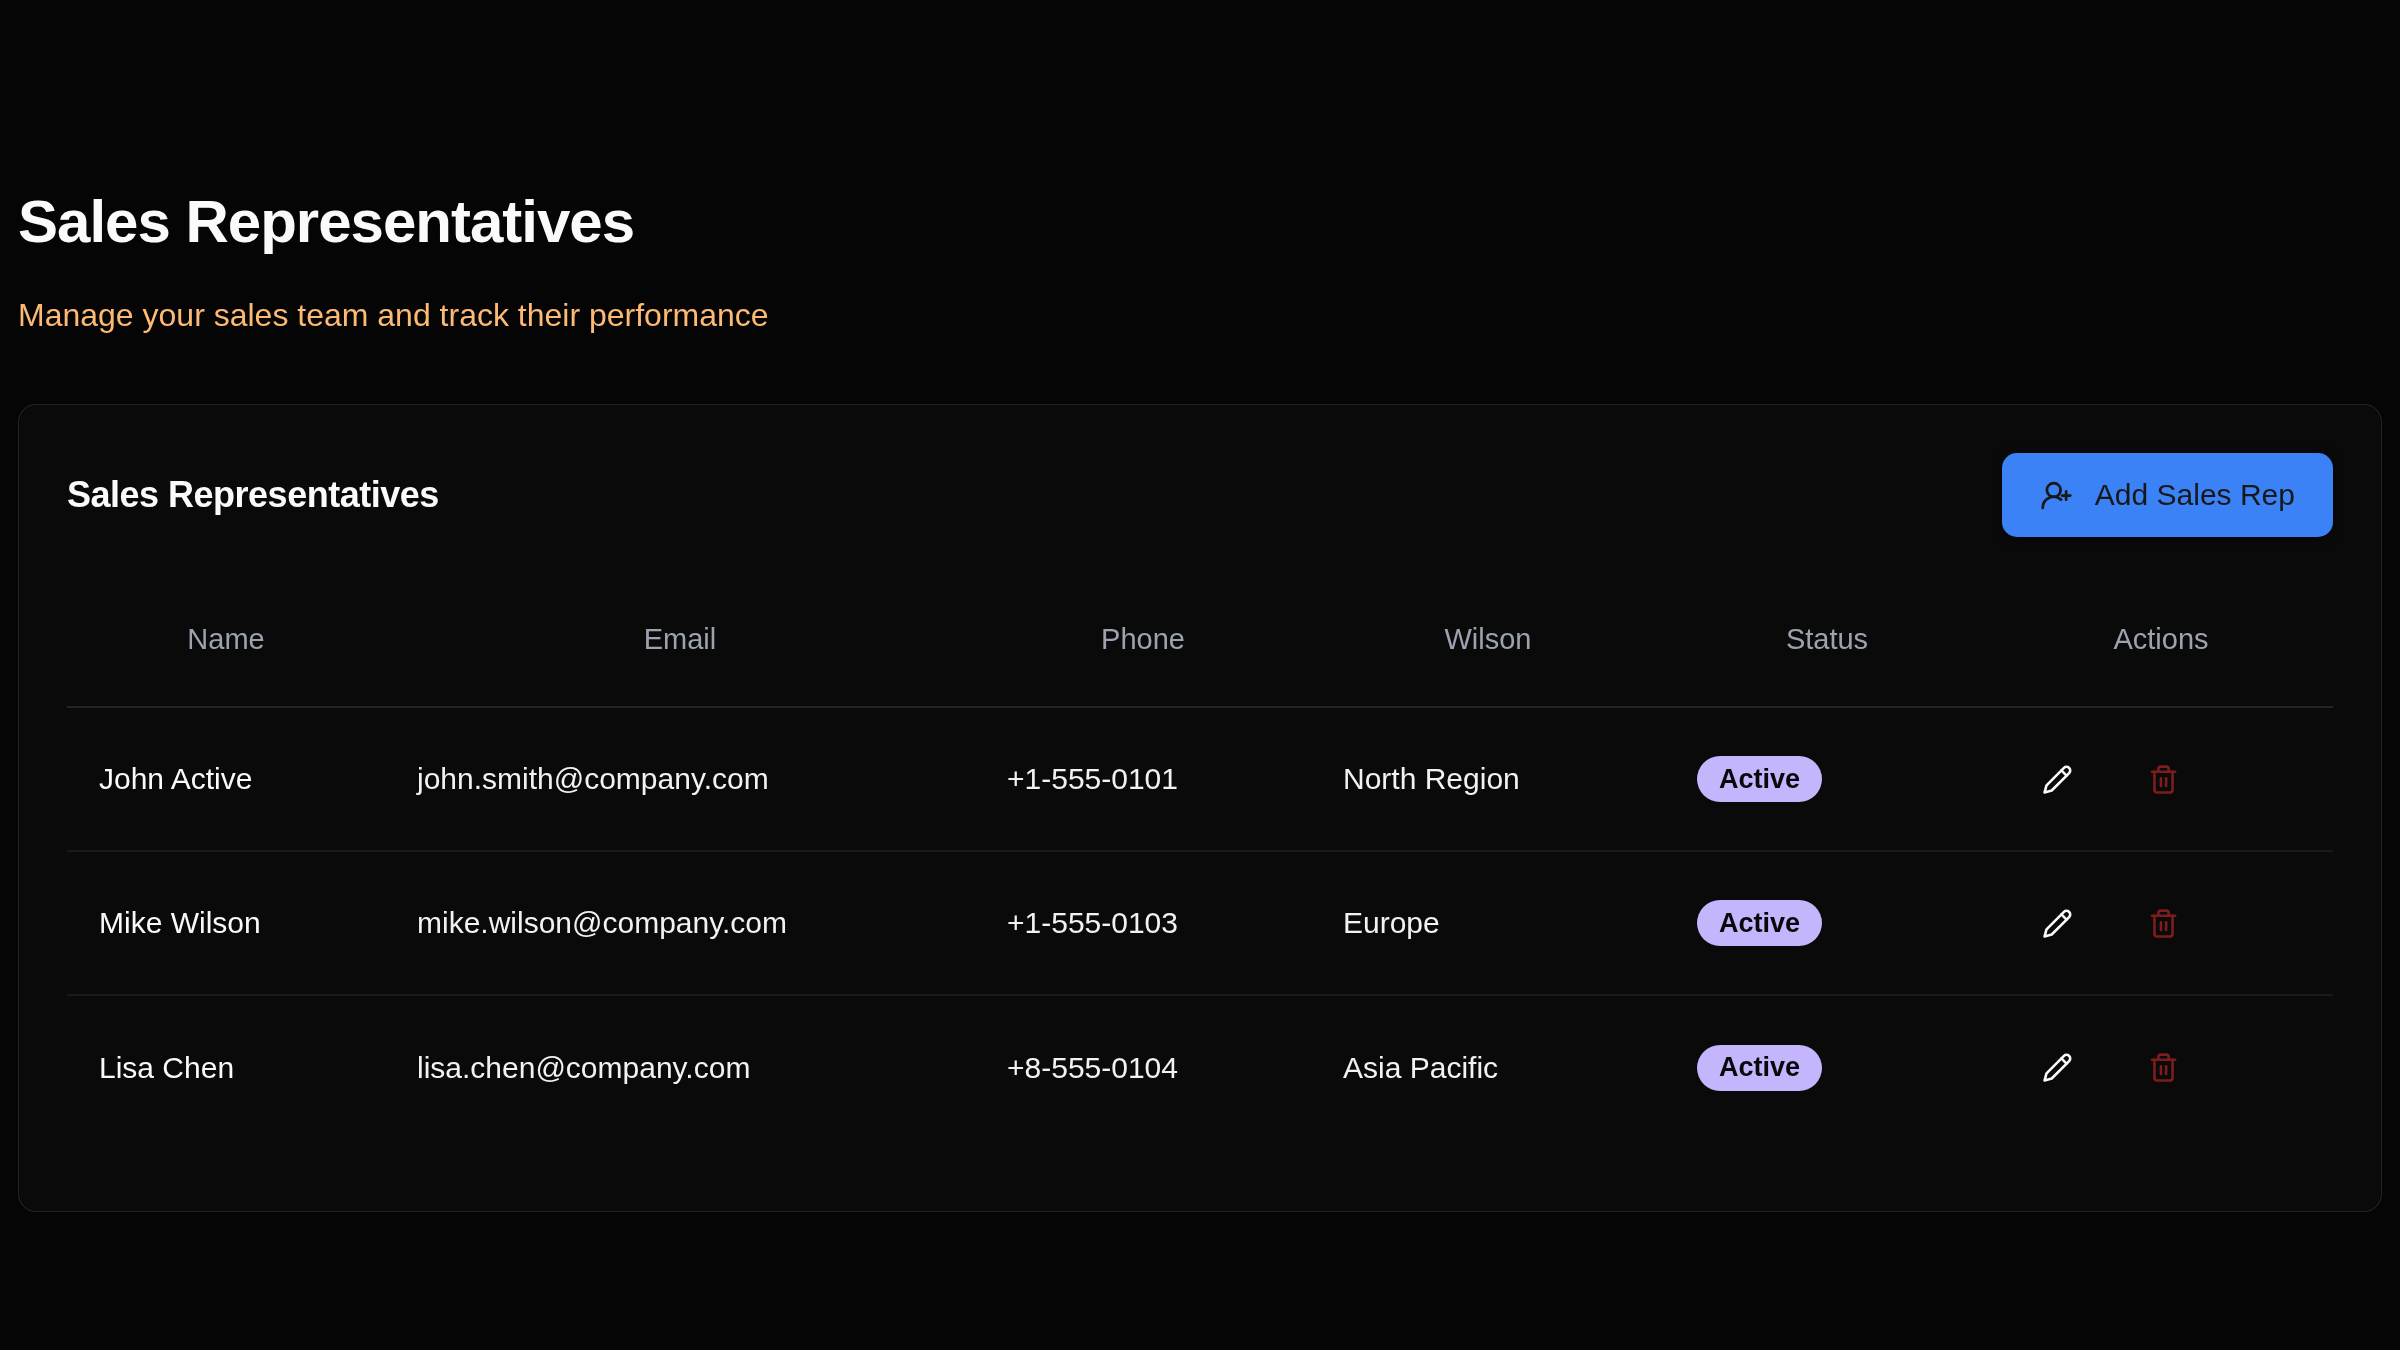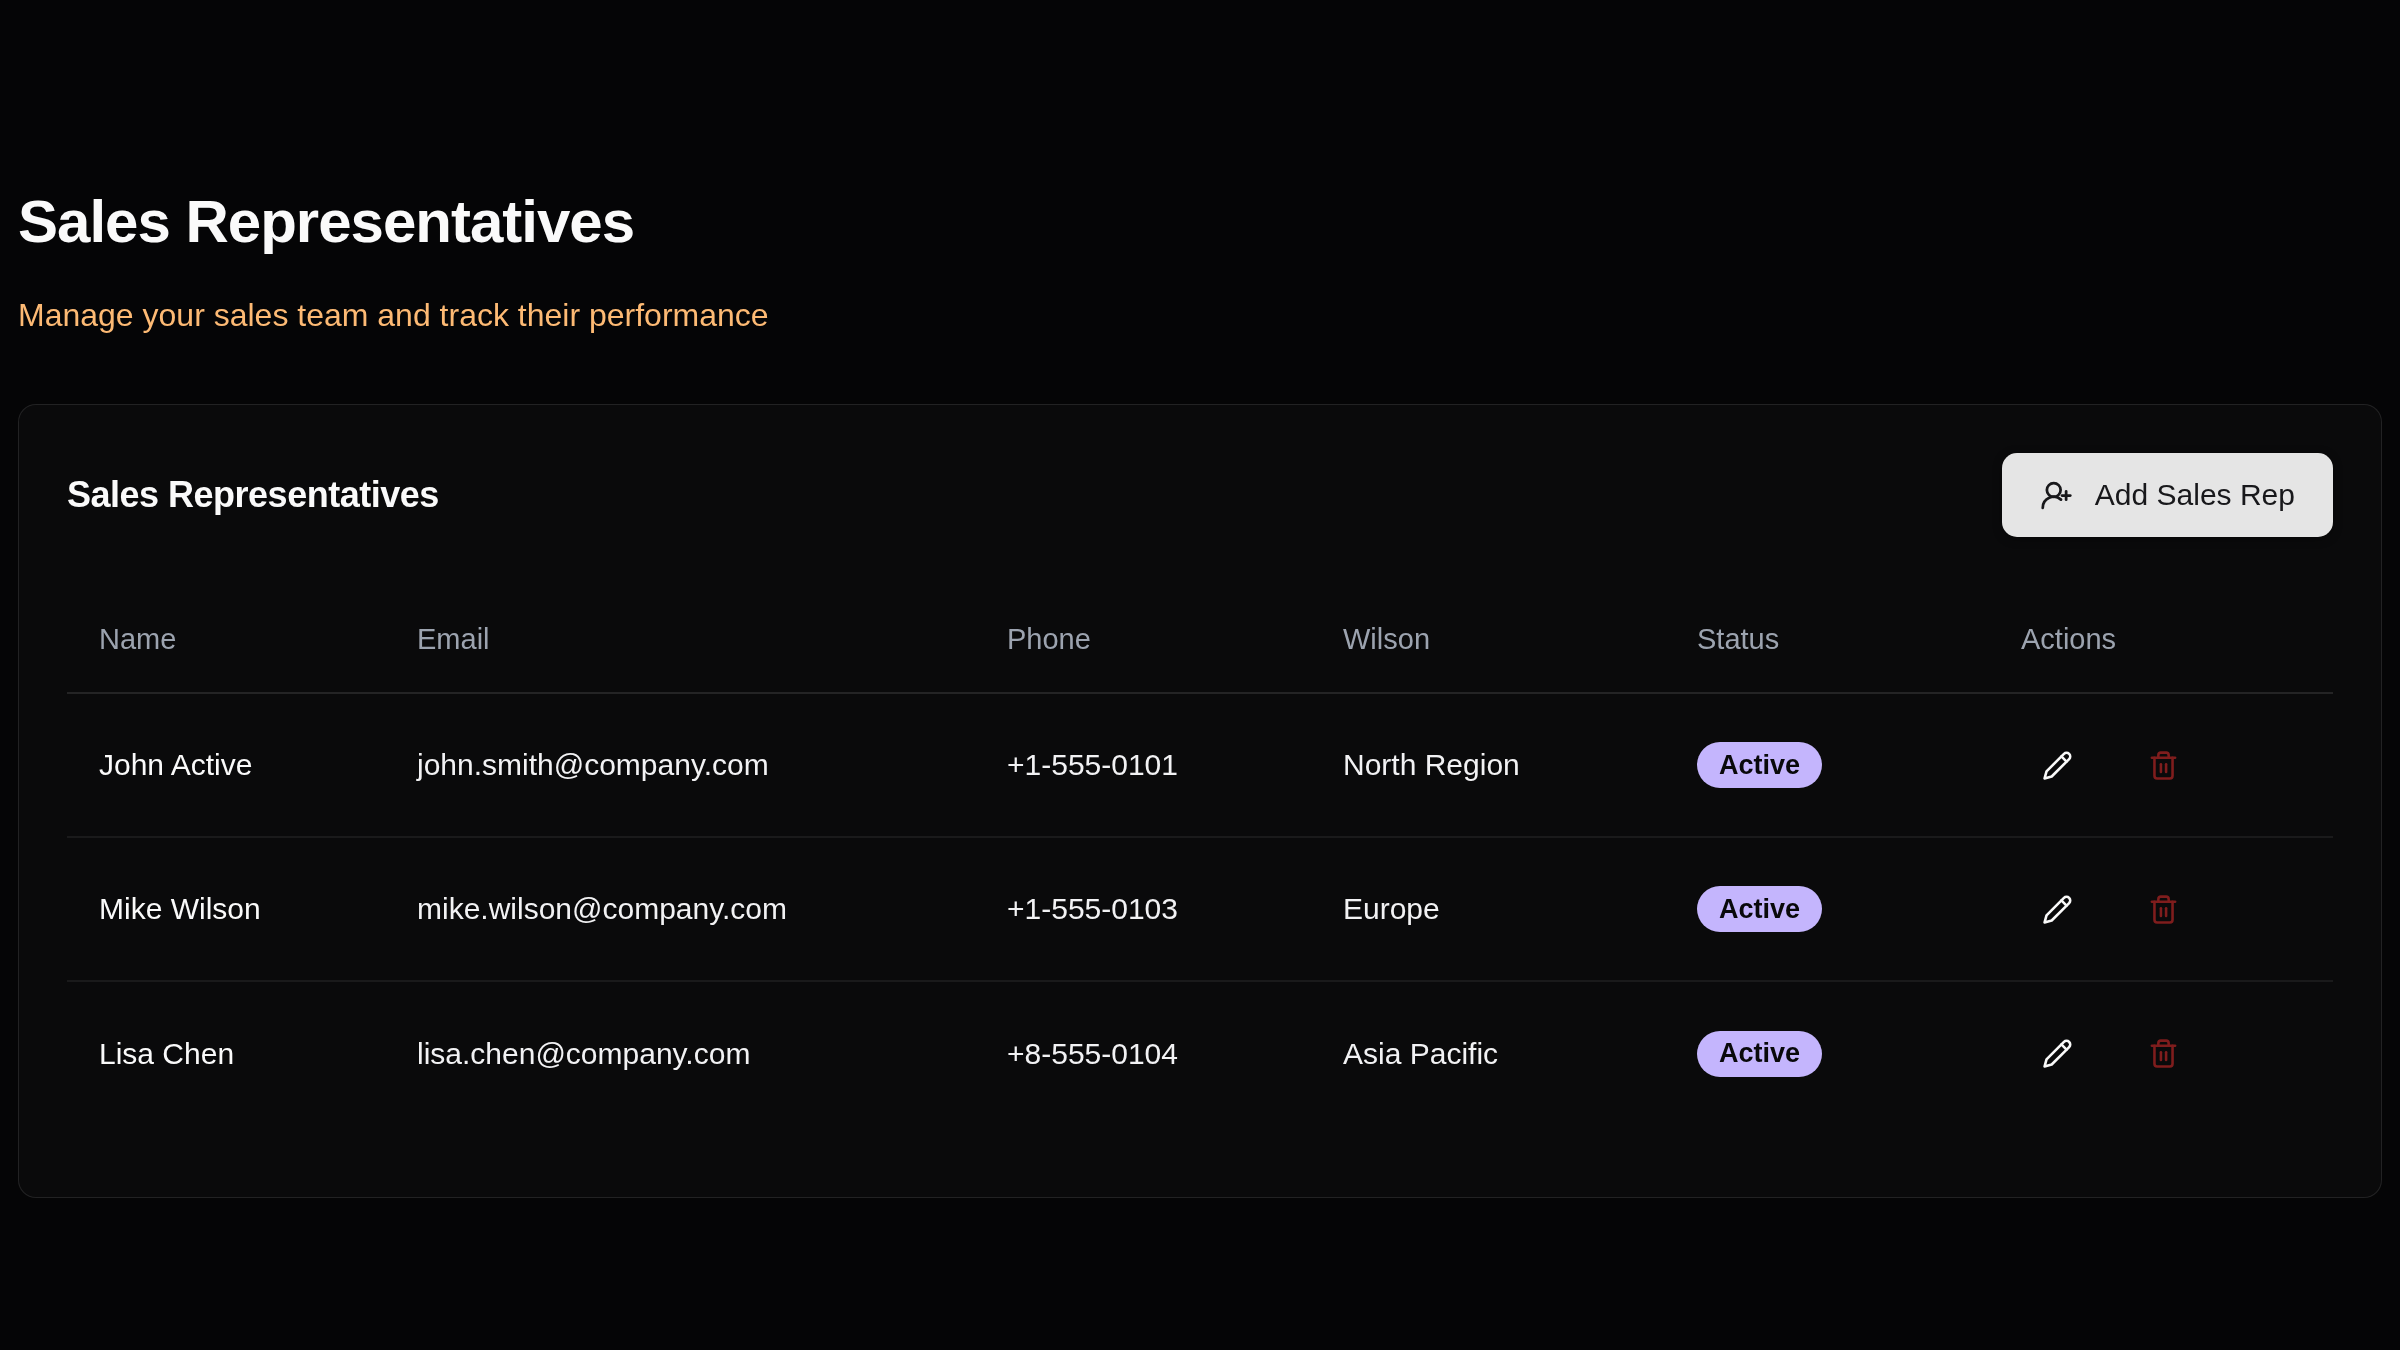--- a/index.html
+++ b/index.html
@@ -36,40 +36,40 @@
     padding: 48px 48px 0 48px;
   }
   .card-title {
     font-size: 36px; line-height: 44px;
     font-weight: 700; letter-spacing: -0.5px;
     color: #fafafa;
   }
   .add-btn {
     height: 84px; padding: 0 38px;
     display: inline-flex; align-items: center; gap: 22px;
-    background: #e5e5e5; color: #18181b;
+    background: #3b82f6; color: #18181b;
     border: none; border-radius: 15px;
     font-family: inherit; font-size: 30px; font-weight: 500;
     box-shadow: 0 2px 10px rgba(0,0,0,0.35);
     cursor: pointer;
   }
   .add-btn svg { width: 33px; height: 33px; display: block; }
 
   .table-wrap { padding: 0 48px 72px 48px; }
   table {
     width: 100%;
     margin-top: 52px;
     border-collapse: collapse;
     table-layout: fixed;
   }
   th {
-    text-align: left;
+    text-align: center;
     font-size: 29px; line-height: 36px; font-weight: 500;
     color: #9ca3af;
-    padding: 32px 32px 35px 32px;
+    padding: 32px 32px 49px 32px;
     border-bottom: 2px solid rgba(255,255,255,0.11);
   }
   td {
     font-size: 30px;
     color: #f2f2f4;
     padding: 0 32px;
     height: 144px;
     border-bottom: 2px solid rgba(255,255,255,0.065);
     vertical-align: middle;
   }

